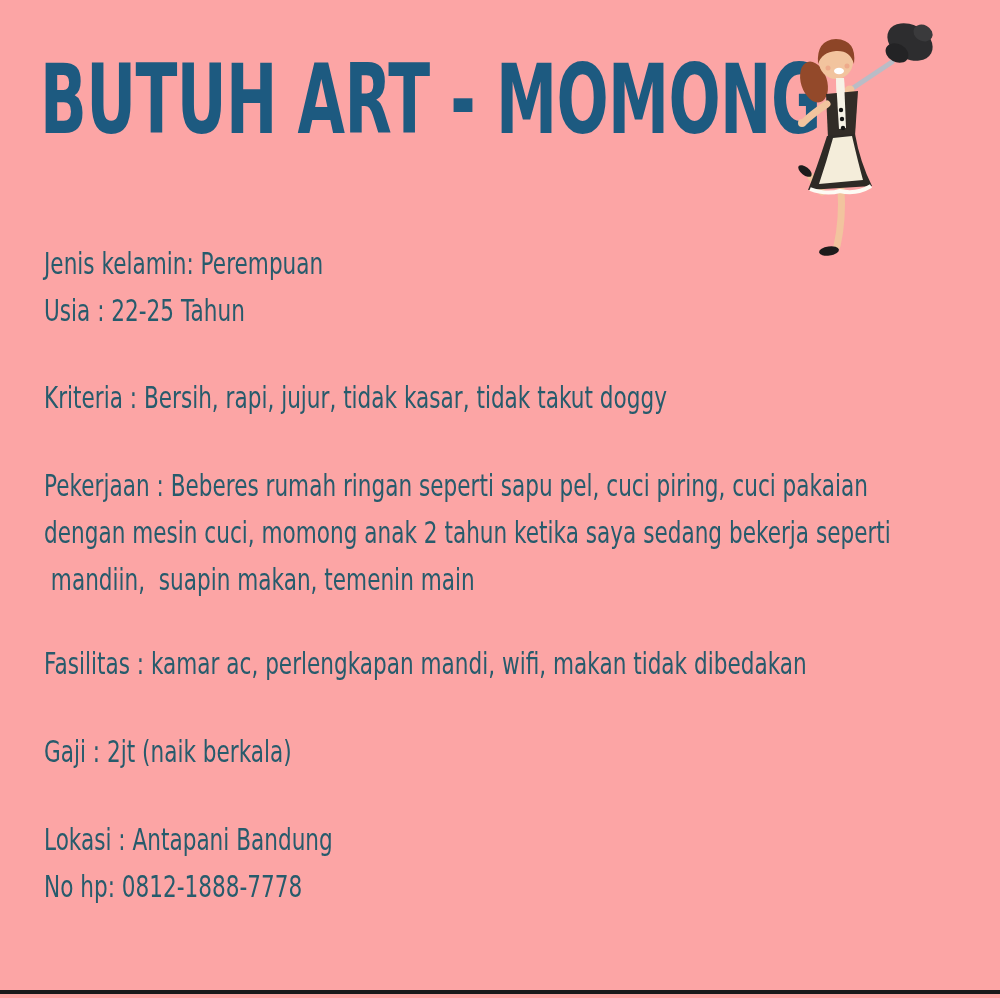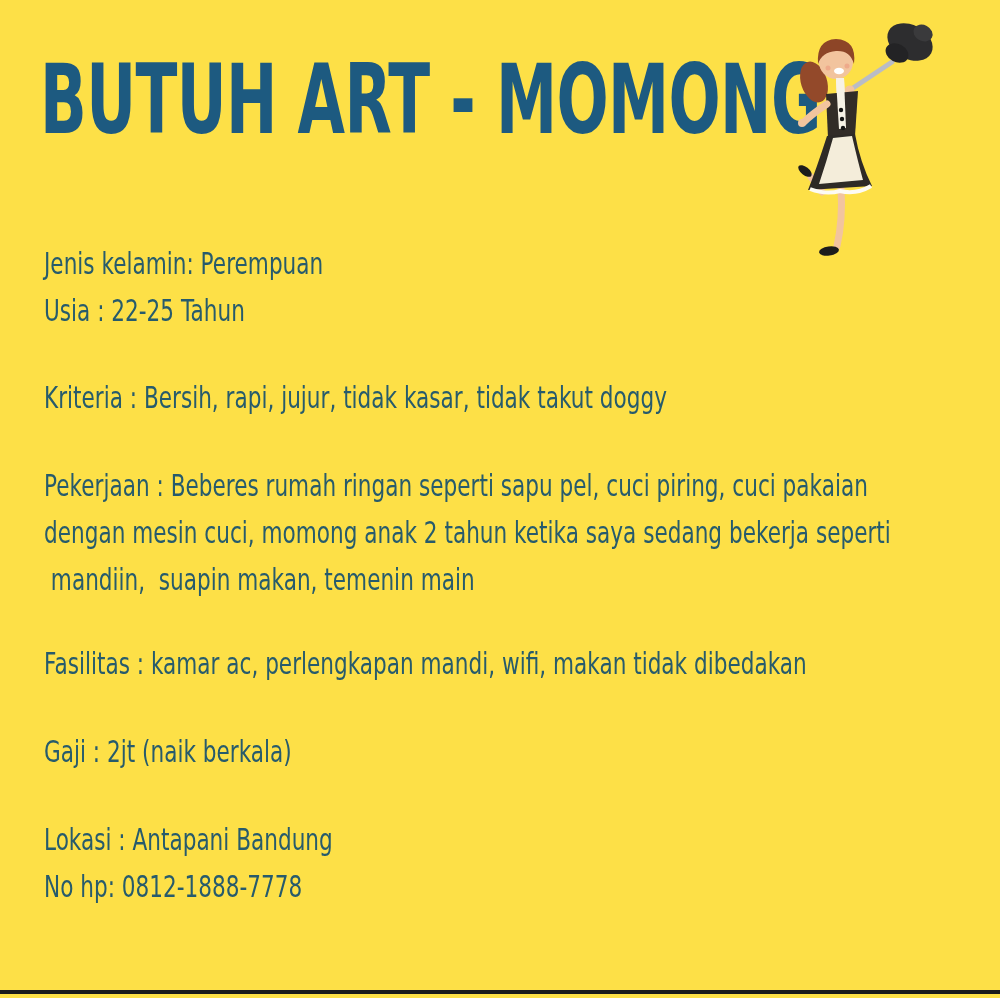--- a/index.html
+++ b/index.html
@@ -1,19 +1,19 @@
 <!DOCTYPE html>
 <html><head>
 <meta charset="utf-8">
 <style>
   html,body{margin:0;padding:0;background:#e9e9e9;}
   .poster{
     position:relative;
     width:1000px;height:998px;
-    background:#fde047;
+    background:#fca5a5;
     overflow:hidden;
     font-family:"DejaVu Sans", sans-serif;
   }
   .title{
     position:absolute;
     left:40px;top:50px;
     font-size:96px;
     line-height:100px;
     font-weight:bold;
     color:#1d5a80;

